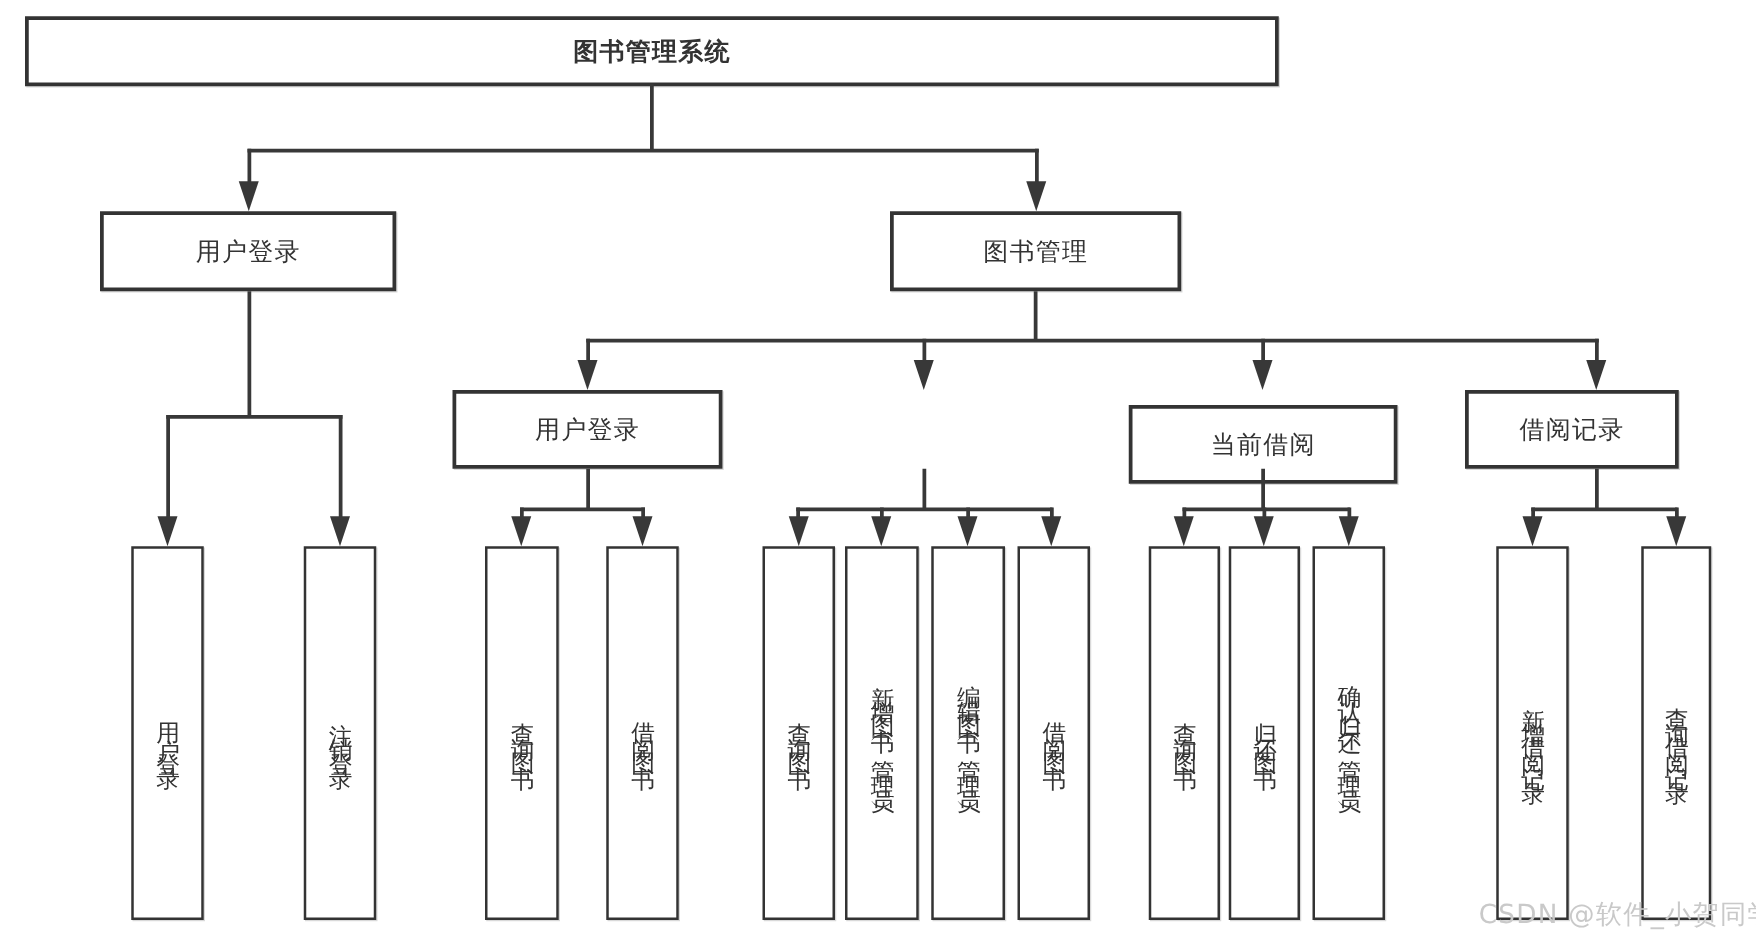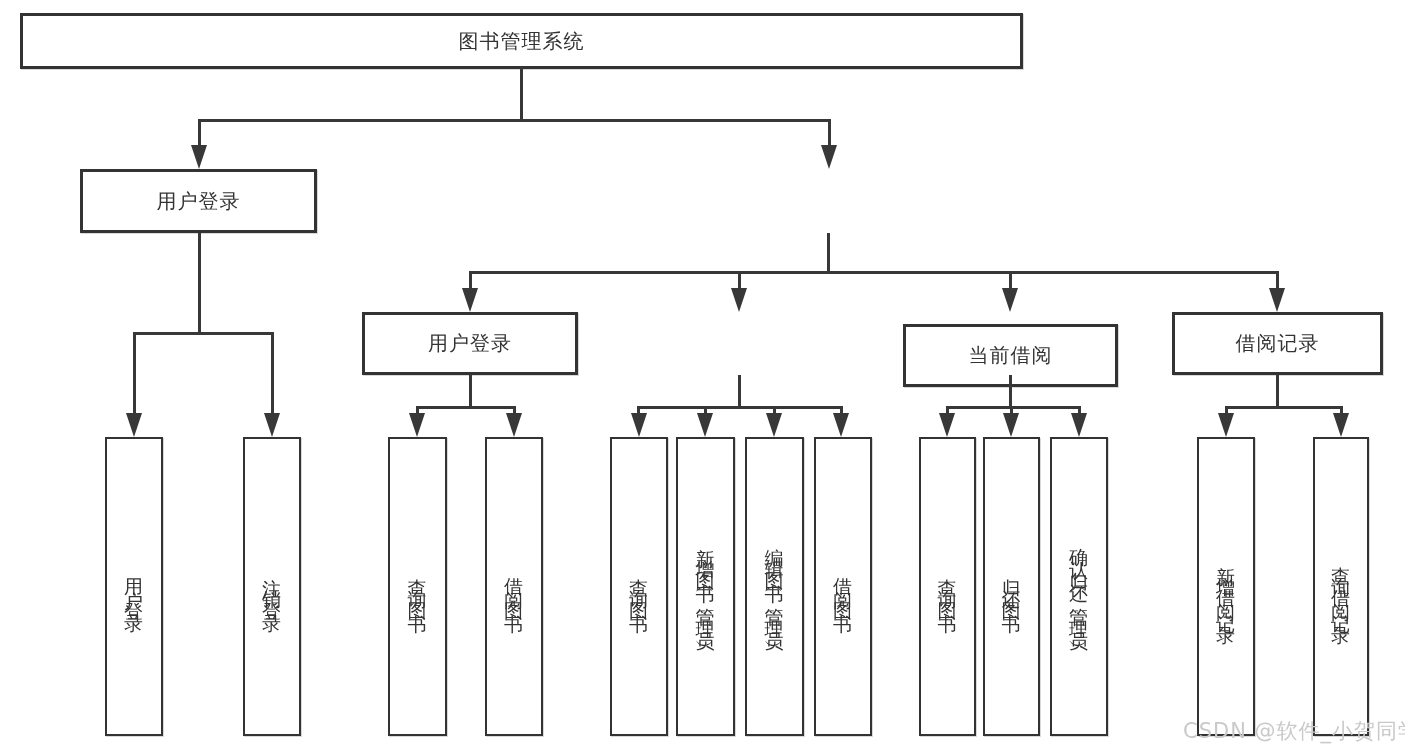--- a/index.html
+++ b/index.html
@@ -6,21 +6,21 @@
   .canvas{
     position:relative;width:1405px;height:747px;background:#ffffff;
     font-family:"DejaVu Sans","Liberation Sans",sans-serif;color:#333333;overflow:hidden;
   }
   .node{
     position:absolute;border:2px solid #333333;background:#ffffff;
     display:flex;align-items:center;justify-content:center;
     font-size:20px;box-sizing:border-box;letter-spacing:1px;
     box-shadow:1px 1px 0 rgba(0,0,0,0.15);
   }
-  .root{border-width:3px;}
+  .root{border-width:3px;font-weight:bold;}
   .branch{border-width:3px;}
   .leaf{
     writing-mode:vertical-rl;text-orientation:mixed;
     letter-spacing:12px;font-size:19px;line-height:1;
   }
   .vl{position:absolute;width:3px;background:#383838;}
   .hl{position:absolute;height:3px;background:#383838;}
   .ar{
     position:absolute;width:0;height:0;
     border-left:8px solid transparent;border-right:8px solid transparent;
@@ -39,20 +39,21 @@
   <div class="node root" style="left:20px;top:13px;width:1003px;height:56px">图书管理系统</div>
 
   <div class="vl" style="left:520px;top:67px;height:53px"></div>
   <div class="hl" style="left:198px;top:119px;width:633px"></div>
   <div class="vl" style="left:198px;top:119px;height:27px"></div>
   <div class="ar" style="left:191px;top:145px"></div>
   <div class="vl" style="left:828px;top:119px;height:27px"></div>
   <div class="ar" style="left:821px;top:145px"></div>
 
   <div class="node branch" style="left:80px;top:169px;width:237px;height:64px">用户登录</div>
+  <div class="node branch" style="left:712px;top:169px;width:233px;height:64px">图书管理</div>
 
   <div class="vl" style="left:198px;top:233px;height:101px"></div>
   <div class="hl" style="left:133px;top:332px;width:141px"></div>
   <div class="vl" style="left:133px;top:332px;height:82px"></div>
   <div class="ar" style="left:126px;top:413px"></div>
   <div class="vl" style="left:271px;top:332px;height:82px"></div>
   <div class="ar" style="left:264px;top:413px"></div>
 
   <div class="vl" style="left:827px;top:233px;height:40px"></div>
   <div class="hl" style="left:469px;top:271px;width:810px"></div>
@@ -60,21 +61,21 @@
   <div class="ar" style="left:462px;top:288px"></div>
   <div class="vl" style="left:738px;top:271px;height:18px"></div>
   <div class="ar" style="left:731px;top:288px"></div>
   <div class="vl" style="left:1009px;top:271px;height:18px"></div>
   <div class="ar" style="left:1002px;top:288px"></div>
   <div class="vl" style="left:1276px;top:271px;height:18px"></div>
   <div class="ar" style="left:1269px;top:288px"></div>
 
   <div class="node branch" style="left:362px;top:312px;width:216px;height:63px">用户登录</div>
   <div class="node branch" style="left:903px;top:324px;width:215px;height:63px">当前借阅</div>
-  <div class="node branch" style="left:1172px;top:312px;width:211px;height:63px">借阅记录</div>
+  <div class="node branch" style="left:1172px;top:312px;width:171px;height:63px">借阅记录</div>
 
   <div class="vl" style="left:469px;top:375px;height:33px"></div>
   <div class="hl" style="left:416px;top:406px;width:100px"></div>
   <div class="vl" style="left:416px;top:406px;height:9px"></div>
   <div class="ar" style="left:409px;top:413px"></div>
   <div class="vl" style="left:513px;top:406px;height:9px"></div>
   <div class="ar" style="left:506px;top:413px"></div>
 
   <div class="vl" style="left:738px;top:375px;height:33px"></div>
   <div class="hl" style="left:637px;top:406px;width:205px"></div>

